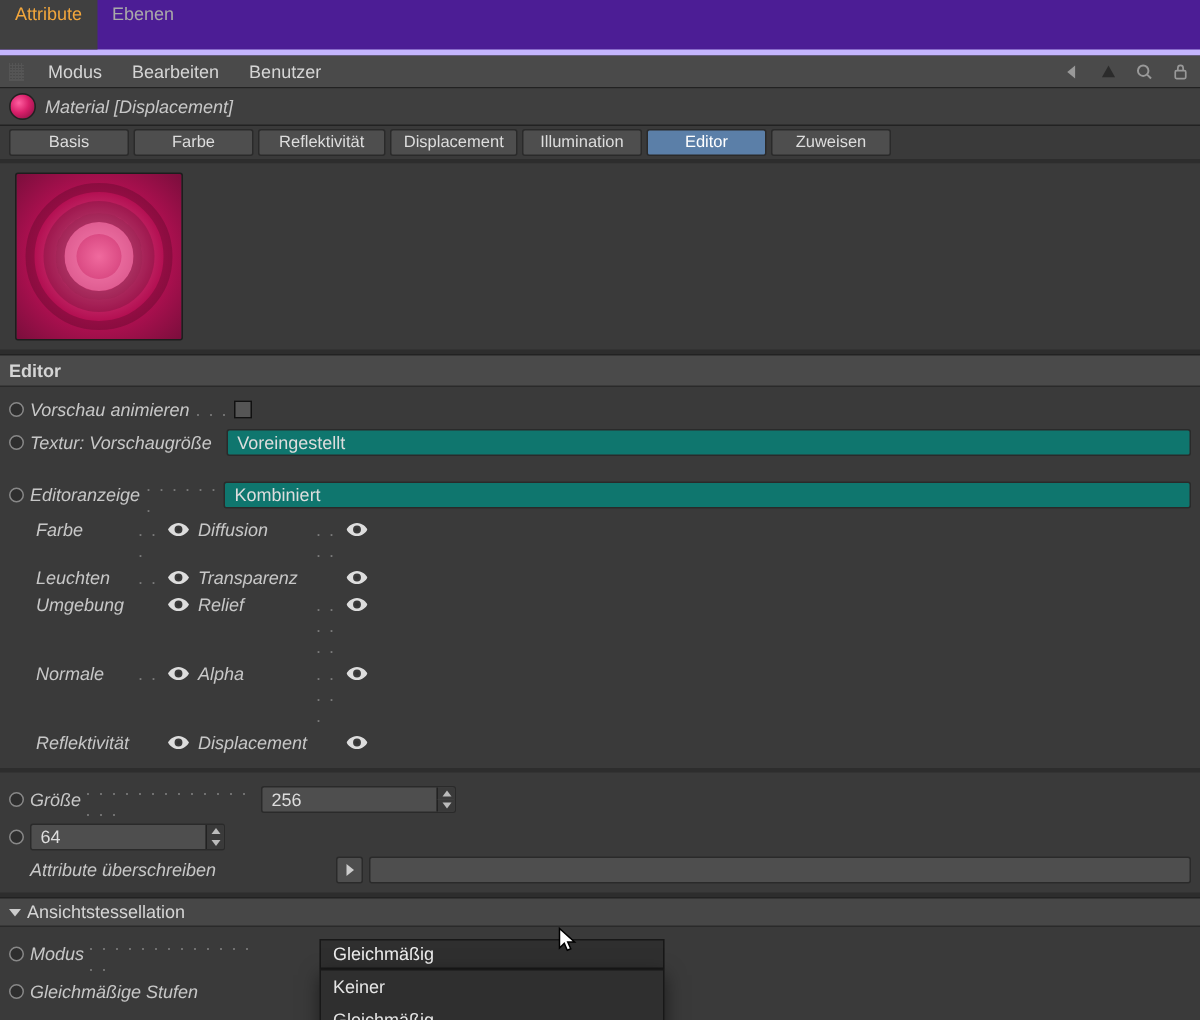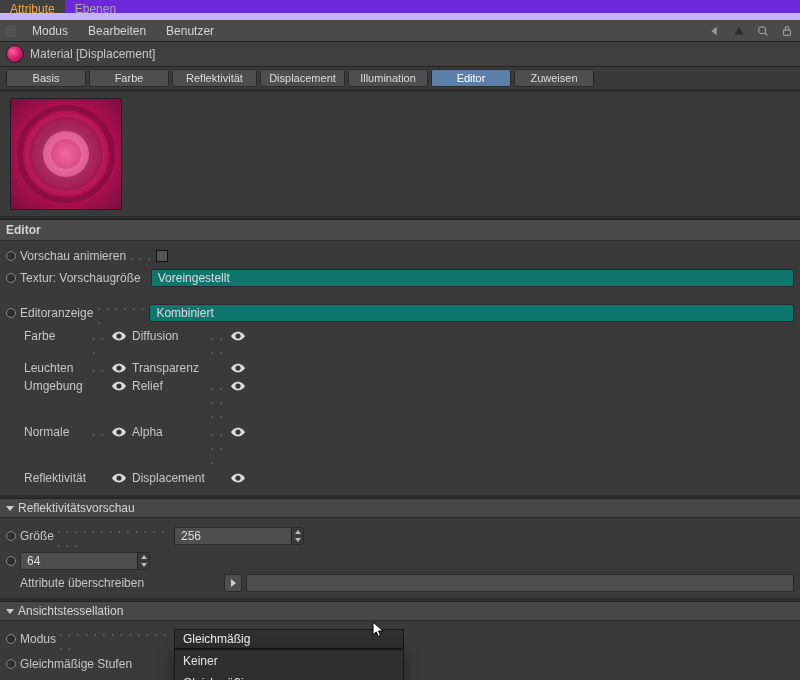--- a/index.html
+++ b/index.html
@@ -1,19 +1,19 @@
 <!DOCTYPE html>
 <html><head>
 <meta charset="utf-8">
 <style>
   * { box-sizing: border-box; margin: 0; padding: 0; font-family: -apple-system, "Helvetica Neue", Arial, sans-serif; font-size: 12px; }
   body { background: #3a3a3a; color: #b8b8b8; width: 800px; height: 680px; overflow: hidden; }
 
   
-  .top-tabs { display: flex; background: #6d28d9; height: 20px; border-bottom: 7px solid #c4b5fd; }
+  .top-tabs { display: flex; background: #4c1d95; height: 37px; border-bottom: 4px solid #c4b5fd; }
   .top-tab { padding: 2px 10px; color: #a9a9a9; cursor: pointer; }
   .top-tab.active { color: #f2a63c; background: #404040; }
 
   
   .menubar { display: flex; align-items: center; background: #4a4a4a; height: 22px; padding: 0 6px; border-bottom: 1px solid #222; }
   .grip { width: 10px; height: 12px; background:
       repeating-linear-gradient(0deg,#666 0 1px,transparent 1px 2px),
       repeating-linear-gradient(90deg,#666 0 1px,transparent 1px 2px);
       opacity:.4; margin-right:6px; }
   .menu-item { padding: 0 10px; color: #d5d5d5; cursor: pointer; }
@@ -41,21 +41,21 @@
   
   .section { background:#3a3a3a; }
   .sec-head { background:#4a4a4a; padding:3px 6px; font-weight:600; color:#d5d5d5; border-top:1px solid #222; border-bottom:1px solid #2a2a2a; }
   .sec-head.sub { background:#474747; padding:2px 6px; font-weight:400; }
   .tri { display:inline-block; width:0;height:0;border-left:4px solid transparent;border-right:4px solid transparent;border-top:5px solid #ccc; margin-right:4px; vertical-align:middle; }
   .section-body { padding:4px 6px; border-bottom:3px solid #2d2d2d; }
 
   
   .row { display:flex; align-items:center; min-height:22px; gap:4px; }
   .dot { width:10px;height:10px;border:1px solid #888;border-radius:50%;background:#2e2e2e;cursor:pointer;display:inline-block;flex-shrink:0; }
-  .lbl { color:#c7c7c7; white-space:nowrap; }
+  .lbl { color:#c7c7c7; white-space:nowrap;font-style:italic; }
   .dots-fill { flex:0 0 auto; color:#7a7a7a; letter-spacing:1px; overflow:hidden; }
   .check { width:12px;height:12px;border:1px solid #111;background:#555; cursor:pointer; }
   .field { background:#0f766e; color:#ddd; padding:2px 6px; border:1px solid #2a2a2a; border-radius:2px; height:18px; display:flex; align-items:center; }
   .field.wide { flex:1; }
   .label-col { width:150px; display:flex; align-items:center; gap:3px; }
   .label-col .lbl { flex:0 0 auto; }
   .label-col .dots-fill { flex:1; }
 
   
   .disp-grid { display:grid; grid-template-columns: auto 14px 14px auto 14px 14px; column-gap:6px; row-gap:4px; width:max-content; margin-left:18px; margin-top:2px; }
@@ -71,21 +71,21 @@
   .num-field .spin div::before{content:"";width:0;height:0;border-left:3px solid transparent;border-right:3px solid transparent;}
   .num-field .spin .up::before{border-bottom:4px solid #bbb;}
   .num-field .spin .dn::before{border-top:4px solid #bbb;}
 
   
   .arrow-btn { width:18px;height:18px;background:#4e4e4e;border:1px solid #2a2a2a;border-radius:2px;display:flex;align-items:center;justify-content:center;cursor:pointer;}
   .arrow-btn::before{content:"";width:0;height:0;border-top:4px solid transparent;border-bottom:4px solid transparent;border-left:5px solid #ccc;}
   .long-field { flex:1; background:#4e4e4e; border:1px solid #2a2a2a; border-radius:2px; height:18px; }
 
   
-  .dd { position:relative; }
+  .dd { position:relative;margin-left:39px; }
   .dd-sel { background:#2f2f2f; color:#eee; padding:3px 8px; border:1px solid #181818; width:230px; height:20px; display:flex; align-items:center; }
   .dd-list { position:absolute; left:0; top:20px; background:#2f2f2f; border:1px solid #181818; width:230px; z-index:10; box-shadow:0 4px 12px rgba(0,0,0,.5); }
   .dd-item { padding:4px 8px; color:#e5e5e5; cursor:pointer; }
 
   .cursor { position:absolute; width:14px;height:18px; pointer-events:none; }
 
   .tb-ico svg{width:14px;height:14px;display:block;}
 </style>
 </head>
 <body>
@@ -233,21 +233,20 @@
       <span class="lbl">Displacement</span>
         <span class="dots-fill"></span>
         <span class="eye"><svg viewBox="0 0 16 10">
             <path fill="#ddd" d="M8 0C4 0 1 3 0 5c1 2 4 5 8 5s7-3 8-5c-1-2-4-5-8-5Zm0 8a3 3 0 1 1 0-6 3 3 0 0 1 0 6Z"></path>
             <circle cx="8" cy="5" r="1.4" fill="#333"></circle>
           </svg></span>
     </div>
     <div style="height:6px"></div>
   </div>
 
-  <div class="sec-head sub"><span class="tri"></span><span>Reflektivitätsvorschau</span></div>
   <div class="section-body">
     <div class="row">
       <span class="dot"></span>
       <div class="label-col">
           <span class="lbl">Größe</span>
           <span class="dots-fill">. . . . . . . . . . . . . . . .</span>
         </div>
       <div class="num-field">
           <span>256</span>
           <div class="spin">

